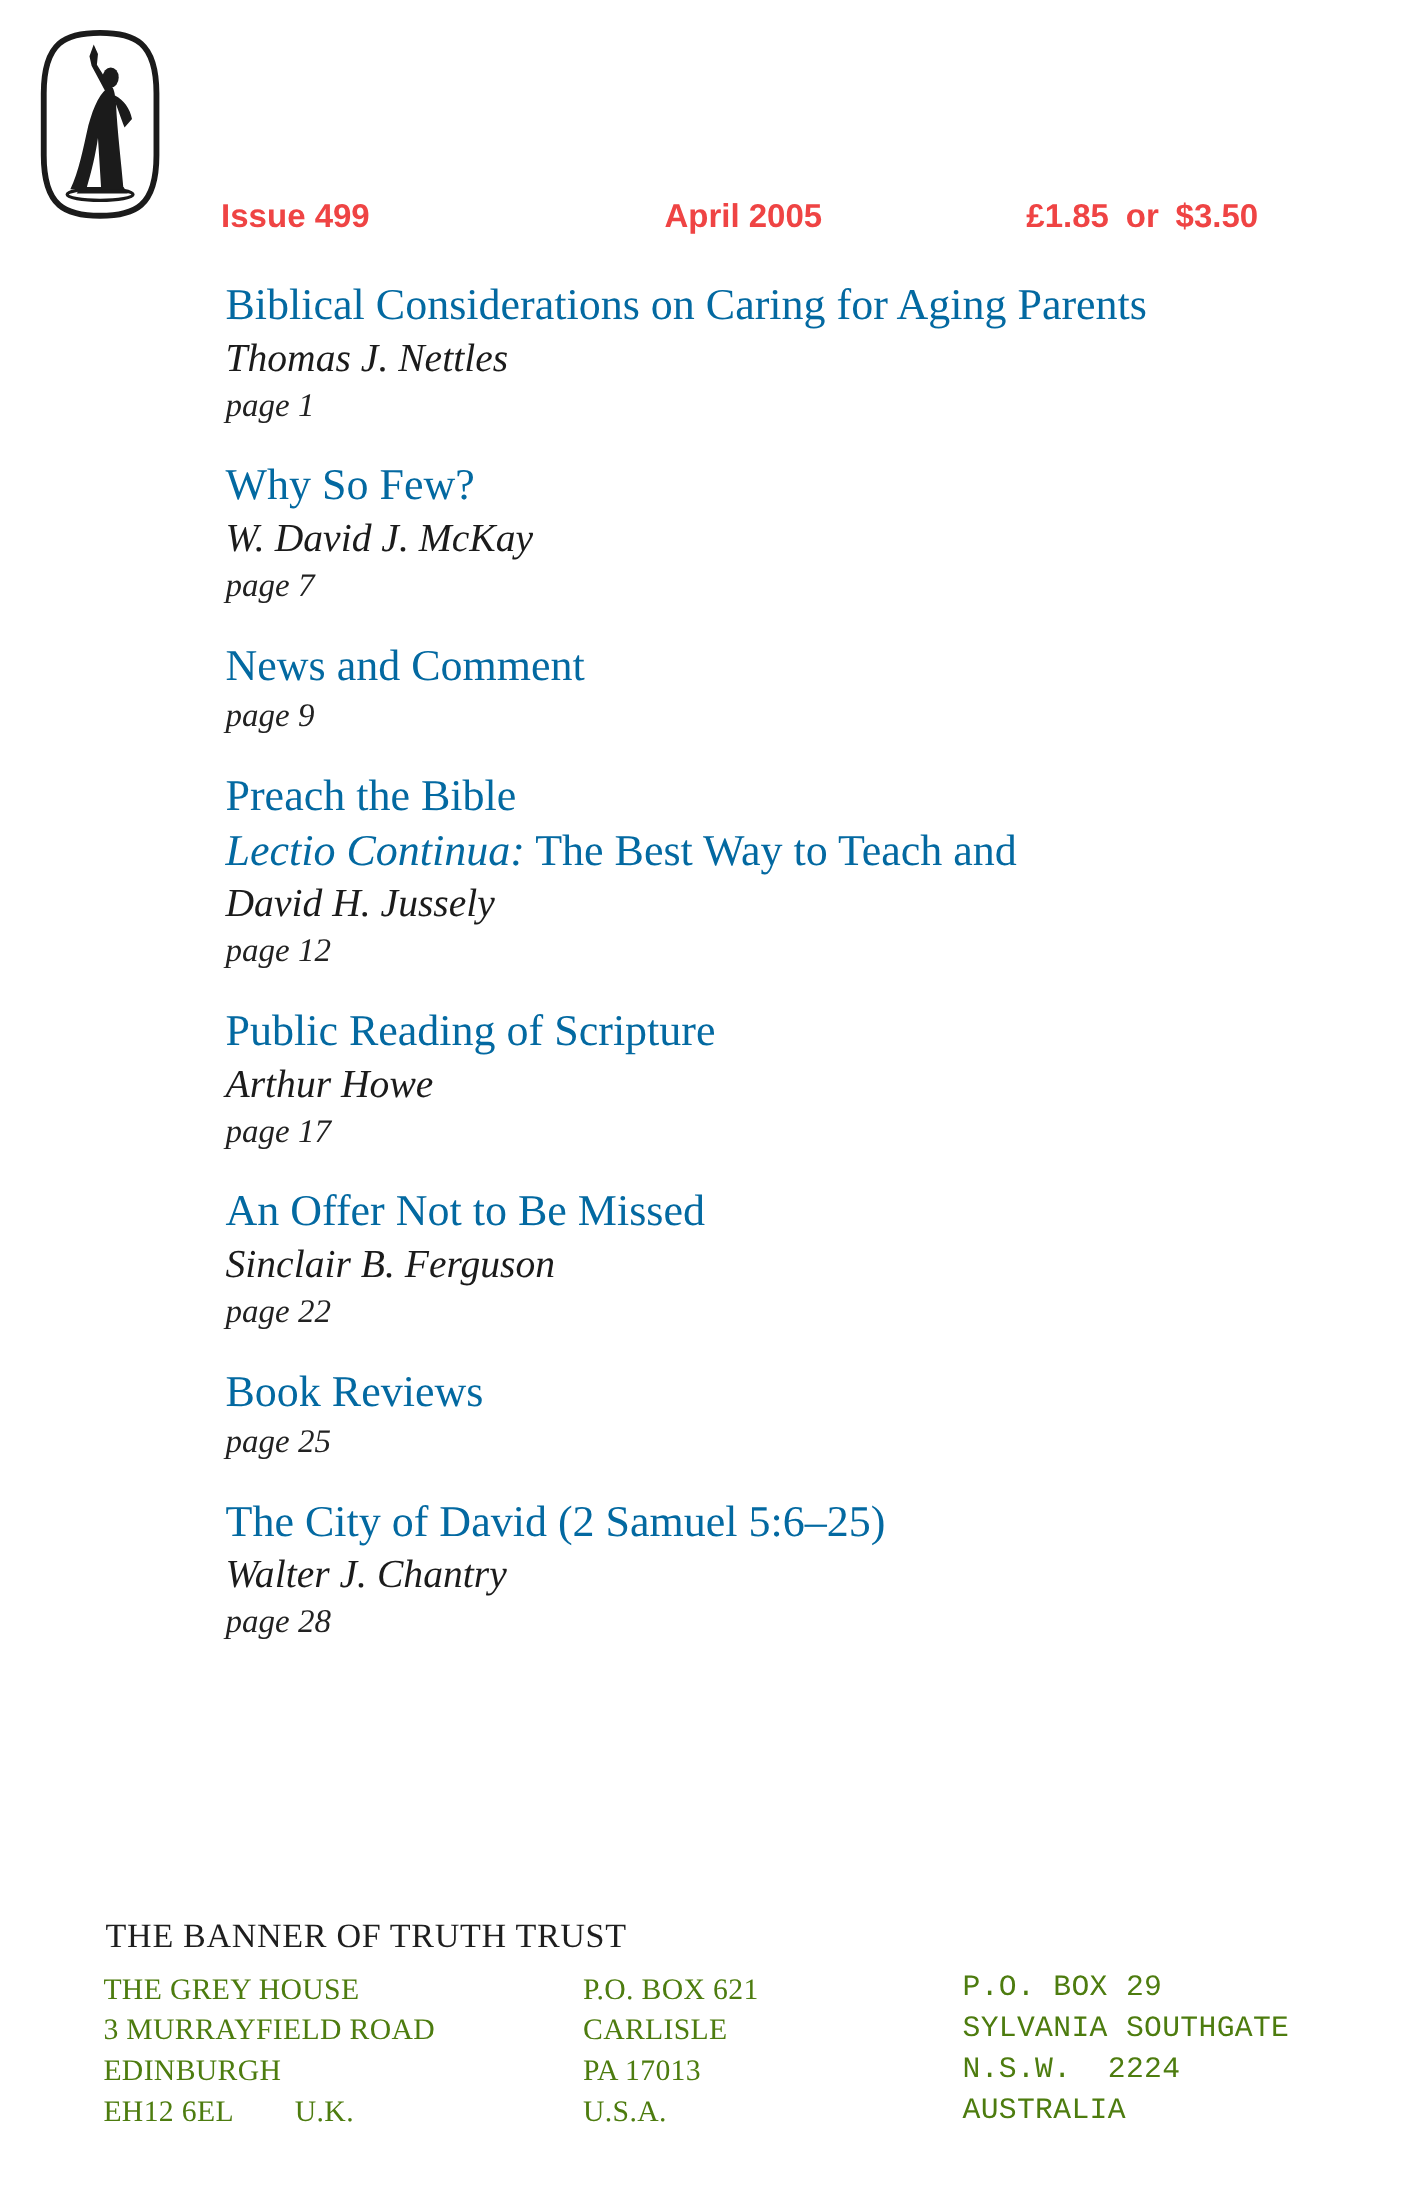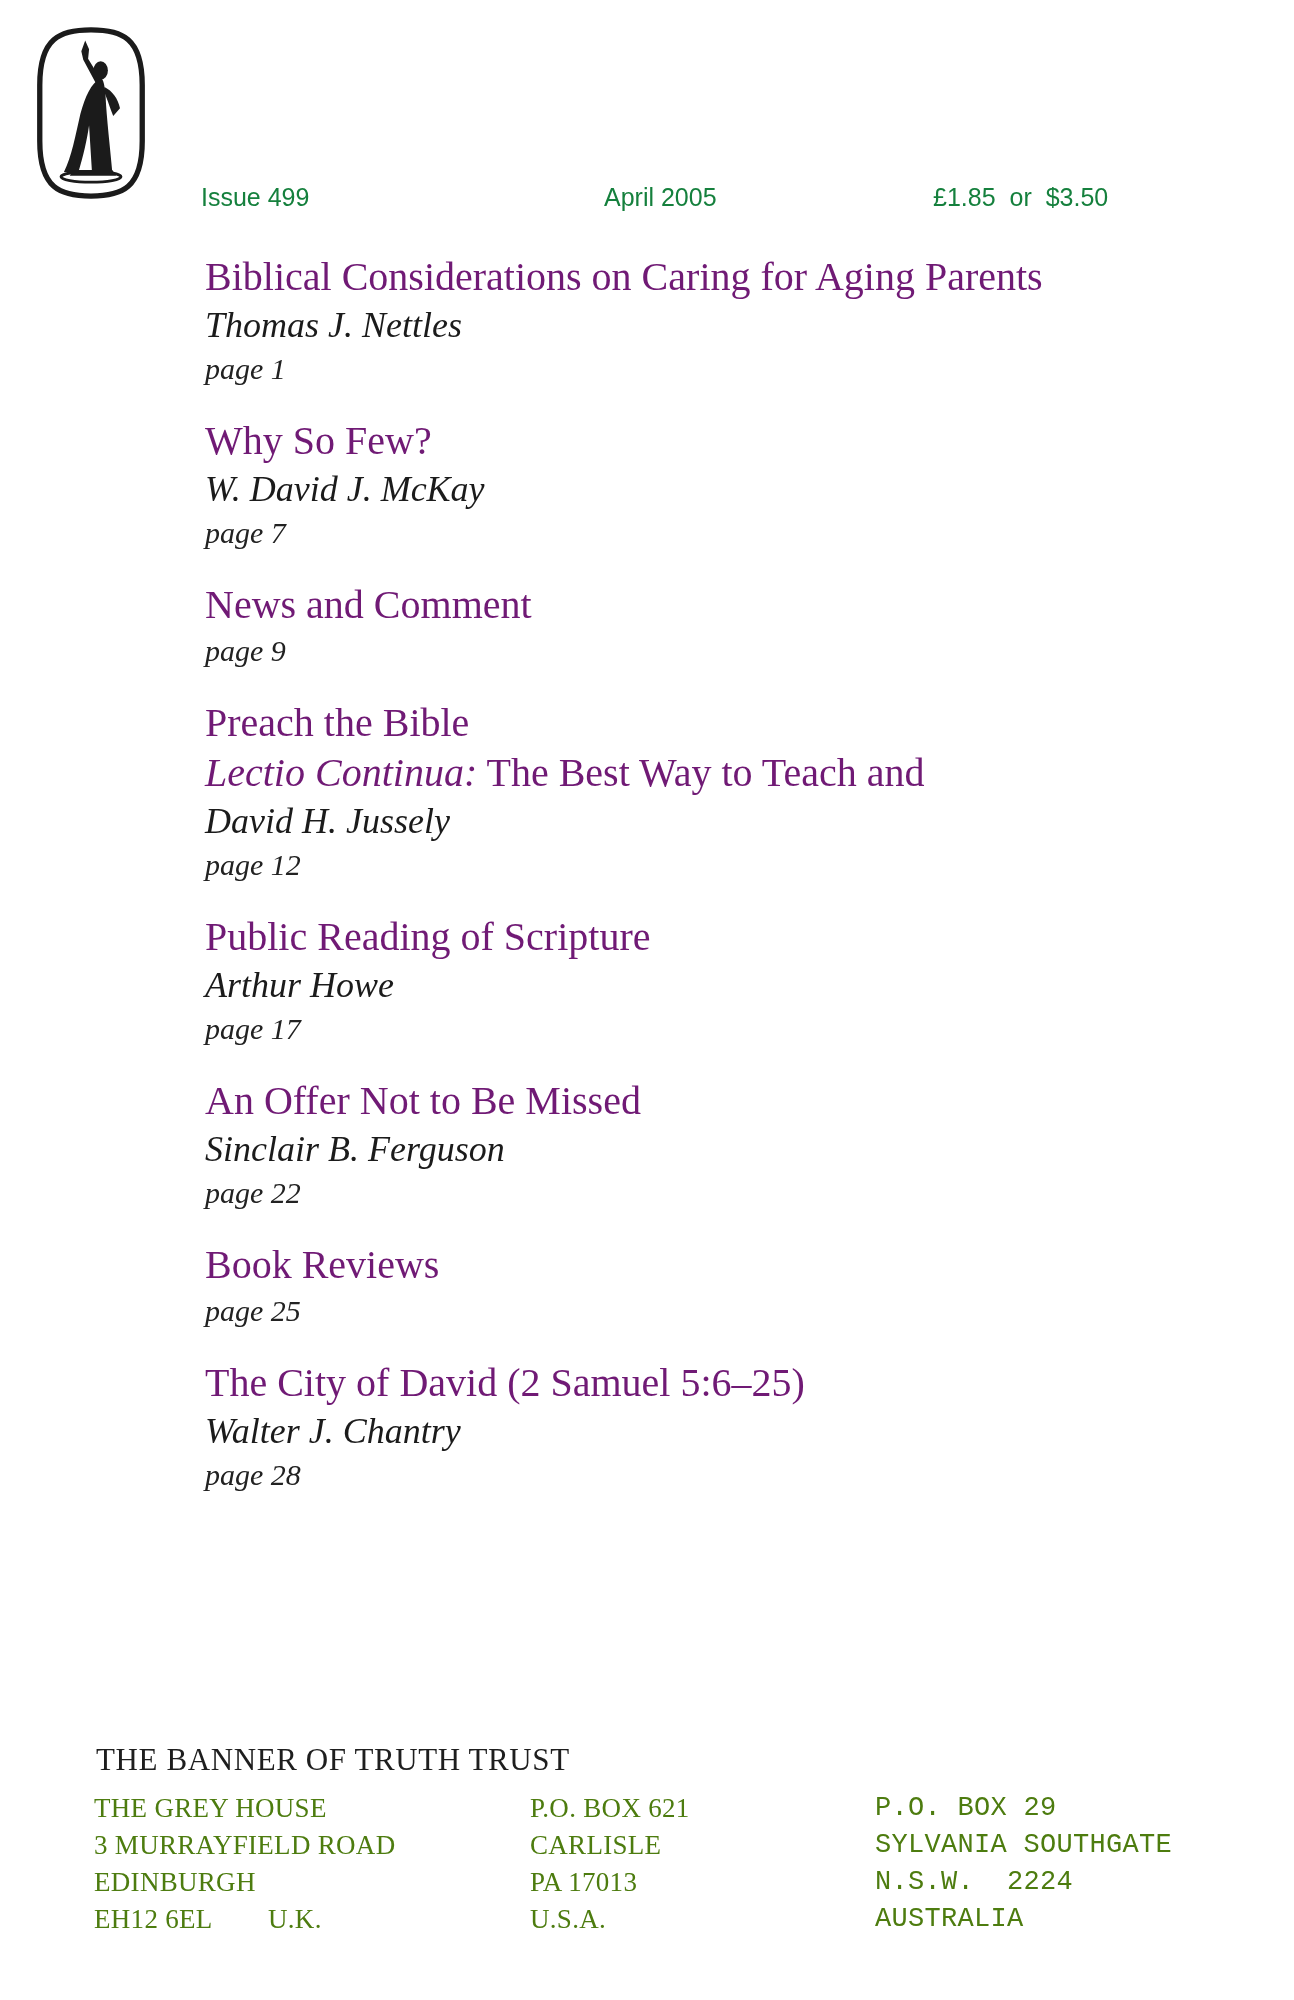--- a/index.html
+++ b/index.html
@@ -5,28 +5,28 @@
   html,body{margin:0;padding:0;}
   body{
     width:1294px;height:2000px;position:relative;
     background:#ffffff;color:#1b1b1b;
     font-family:"Liberation Serif",serif;
     overflow:hidden;
   }
   
   .logo{position:absolute;left:33px;top:24px;width:116px;height:178px;}
   .mast{position:absolute;top:181px;font-family:"Liberation Sans",sans-serif;
-        font-weight:400;font-size:25px;line-height:32px;color:#15803d;}
+        font-weight:700;font-size:30px;line-height:32px;color:#ef4444;}
   .mast-issue{left:201px;}
   .mast-date{left:604px;}
   .mast-price{left:933px;word-spacing:7px;}
   
   .contents-list{position:absolute;left:205px;top:252px;width:985px;}
   .toc-entry{margin:0 0 26px 0;}
-  .toc-title{font-size:40px;line-height:50px;font-weight:400;color:#701a75;}
+  .toc-title{font-size:40px;line-height:50px;font-weight:400;color:#0369a1;}
   .toc-title em{font-style:italic;}
   .toc-author{font-style:italic;font-size:36px;line-height:46px;color:#1b1b1b;}
   .toc-page{font-style:italic;font-size:30px;line-height:42px;color:#222;}
   
   .publisher-name{position:absolute;left:96px;top:1744px;font-size:31px;
         line-height:31px;letter-spacing:0.6px;color:#1e1e1e;}
   .addr-col{position:absolute;top:1790px;font-size:27px;line-height:37px;
         letter-spacing:0.3px;color:#4d7c0f;white-space:pre;}
   .addr-col-0{left:94px;}
   .addr-col-1{left:530px;}

